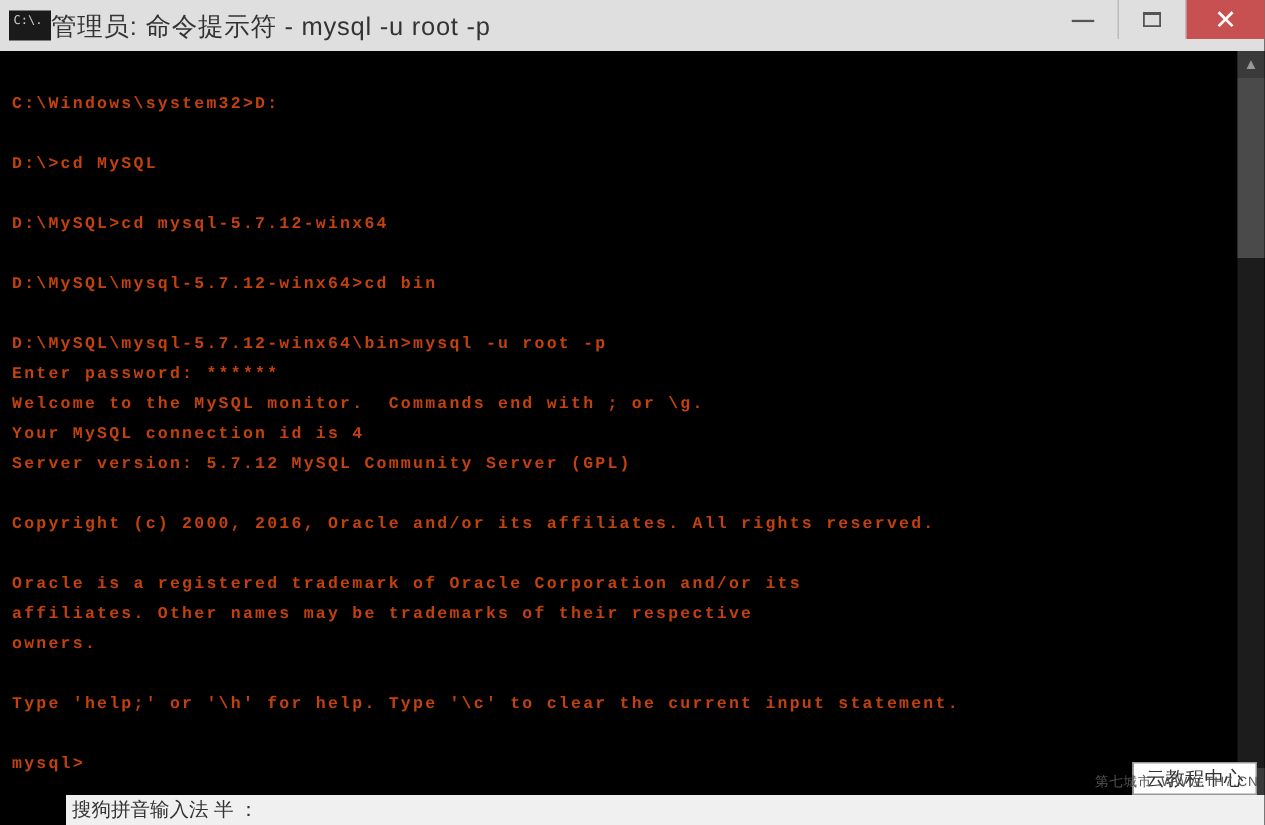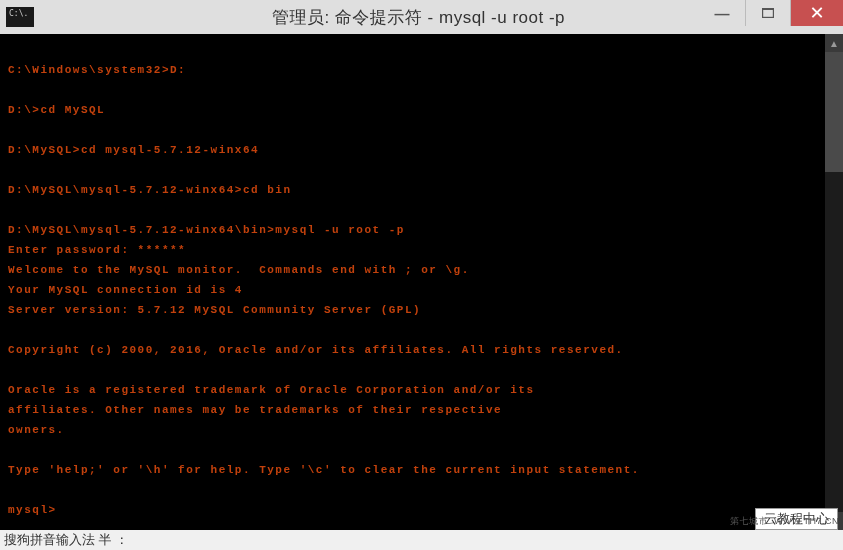--- a/index.html
+++ b/index.html
@@ -25,21 +25,21 @@
       margin-left: 6px;
       display: flex;
       align-items: flex-start;
       padding: 2px 3px;
       color: #ccc;
       font-size: 8px;
       font-family: monospace;
     }
     .title-text {
       flex: 1;
-      text-align: center;
+      text-align: left;
       color: #333;
       font-size: 17px;
       letter-spacing: 0.5px;
       padding-right: 40px;
     }
     .window-controls {
       display: flex;
       height: 100%;
       position: absolute;
       right: 0;
@@ -108,20 +108,21 @@
     }
     .statusbar {
       height: 20px;
       background: #f0f0f0;
       display: flex;
       align-items: center;
       position: relative;
       font-size: 13px;
       color: #333;
       padding-left: 4px;
+      margin-left: 44px;
     }
     .statusbar .ime {
       flex: 1;
     }
     .watermark-center {
       position: absolute;
       right: 5px;
       bottom: 20px;
       background: #fff;
       border: 1px solid #999;

